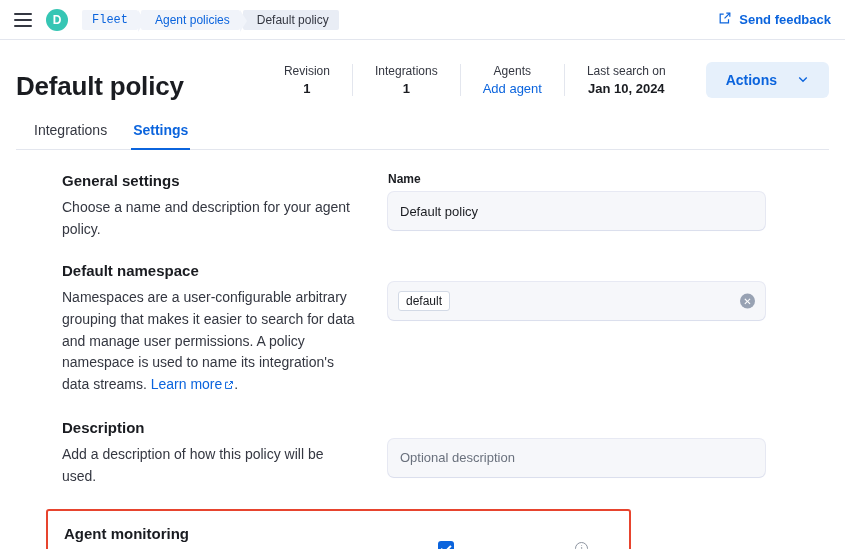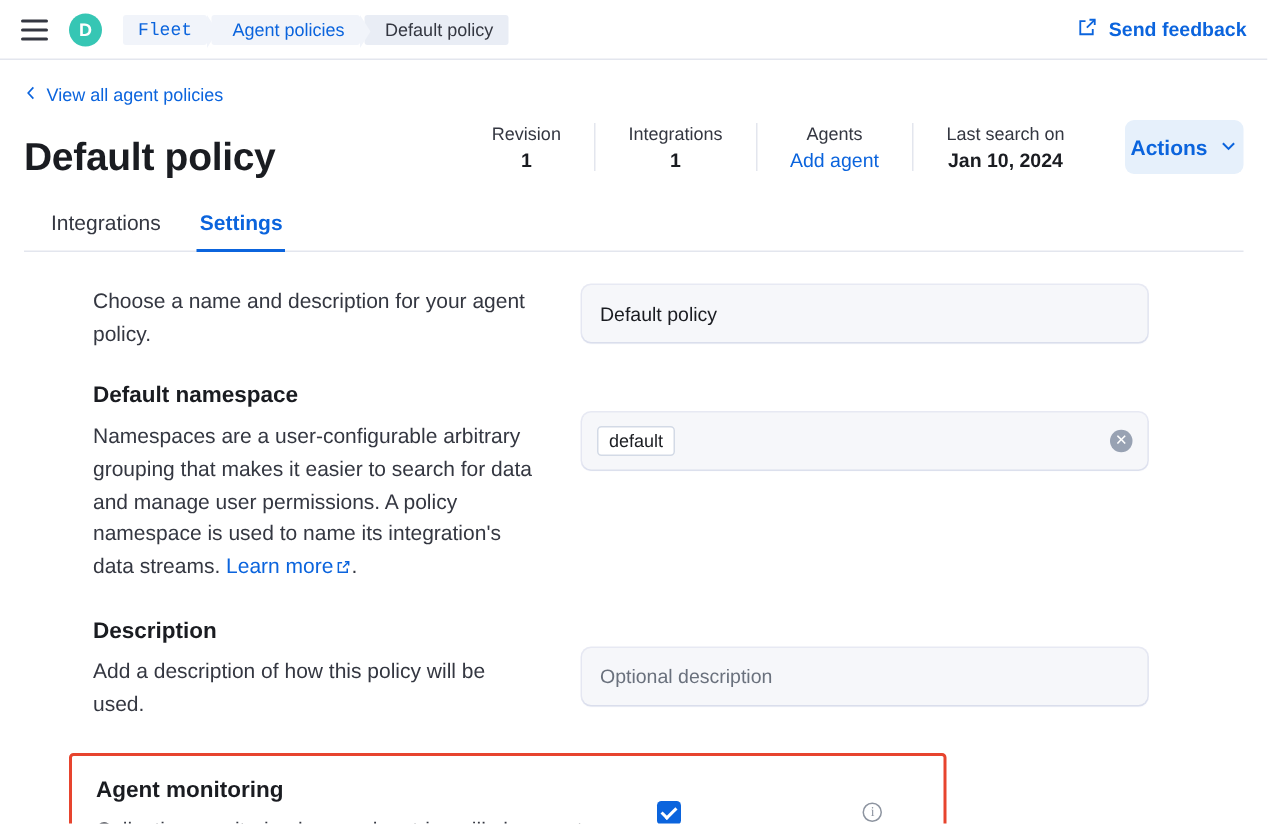--- a/index.html
+++ b/index.html
@@ -98,22 +98,22 @@
   .stat:last-of-type { border-right: none; }
   .stat-label { font-size: 12px; color: #343741; margin-bottom: 3px; }
   .stat-value { font-size: 13px; font-weight: 700; color: #1a1c21; }
   .stat-value.link { color: #0b64dd; font-weight: 400; cursor: pointer; }
   .actions-btn {
     margin-left: 18px;
     background: #e6f0fb;
     color: #0b64dd;
     border: none; border-radius: 6px;
     font-size: 14px; font-weight: 600;
-    padding: 10px 4px;
-    display: flex; align-items: flex-start; gap: 8px;
+    padding: 10px 20px;
+    display: flex; align-items: flex-start; gap: 20px;
     cursor: pointer;
   }
 
   
   .tabs {
     display: flex; gap: 22px;
     padding: 0 16px;
     margin-top: 14px;
     border-bottom: 1px solid #e3e6ee;
   }
@@ -243,28 +243,20 @@
             <path d="M13.5 2.5L7.5 8.5"></path>
           <path d="M12 9.5V13.5H2.5V3.5H6.5"></path>
         </svg>
       </span>
       <span>Send feedback</span>
     </div>
   </div>
 </div>
 
 <div class="header">
-  <div class="back-link">
-    <span>
-      <svg width="10" height="10" viewBox="0 0 16 16" fill="none" stroke="#0b64dd" stroke-width="1.8">
-        <path d="M10 2 L4.5 8 L10 14"></path>
-      </svg>
-    </span>
-    <span>View all agent policies</span>
-  </div>
 
   <div class="header-main">
     <h1 class="page-title">Default policy</h1>
 
     <div class="stats">
       <div class="stat">
         <div class="stat-label">Revision</div>
         <div class="stat-value">1</div>
       </div>
       <div class="stat">
@@ -293,23 +285,25 @@
   <div class="tabs">
     <div class="tab">Integrations</div>
     <div class="tab active">Settings</div>
   </div>
 </div>
 
 <div class="content">
 
   <div class="section">
     <div class="section-left">
+      <h2 class="section-title">General settings</h2>
       <p class="section-desc">Choose a name and description for your agent policy.</p>
     </div>
     <div class="section-right">
+      <div class="field-label">Name</div>
       <input class="input" type="text" value="Default policy" style="">
     </div>
   </div>
 
   <div class="section">
     <div class="section-left">
       <h2 class="section-title">Default namespace</h2>
       <p class="section-desc"><span>Namespaces are a user-configurable arbitrary grouping that makes it easier to search for data and manage user permissions. A policy namespace is used to name its integration's data streams.</span>
         <span class="link-inline"><span>Learn more</span><span class="ext-icon"><svg width="10" height="10" viewBox="0 0 16 16" fill="none" stroke="#0b64dd" stroke-width="1.6">
                 <path d="M9.5 2.5H13.5V6.5"></path>

